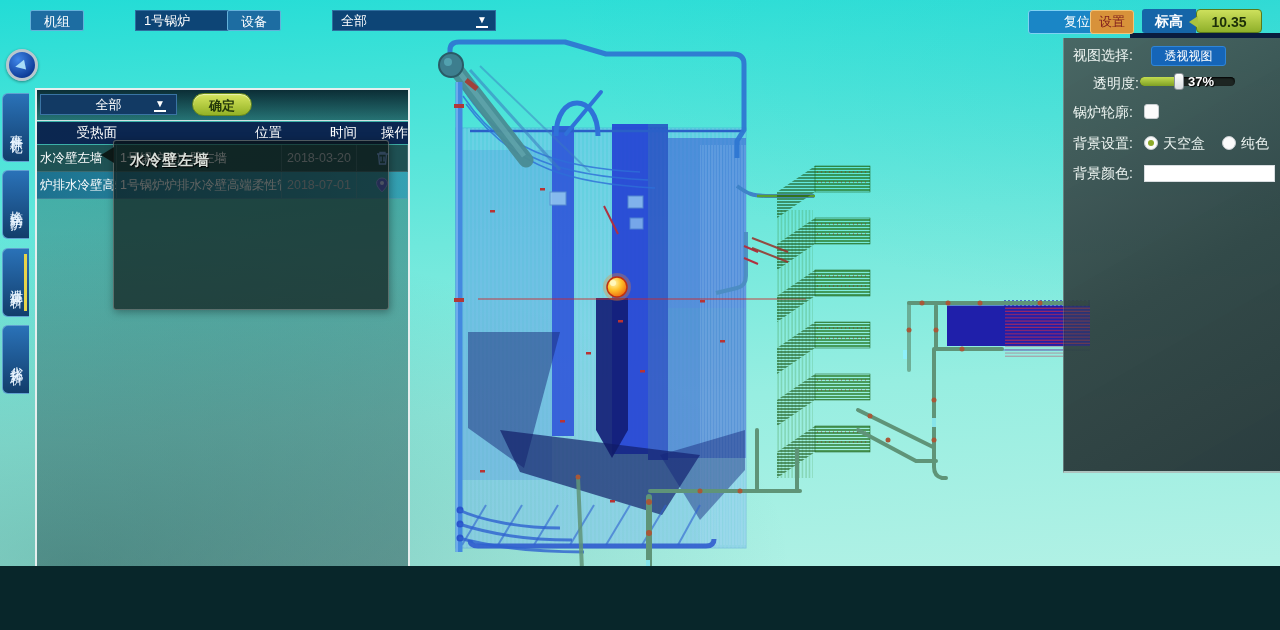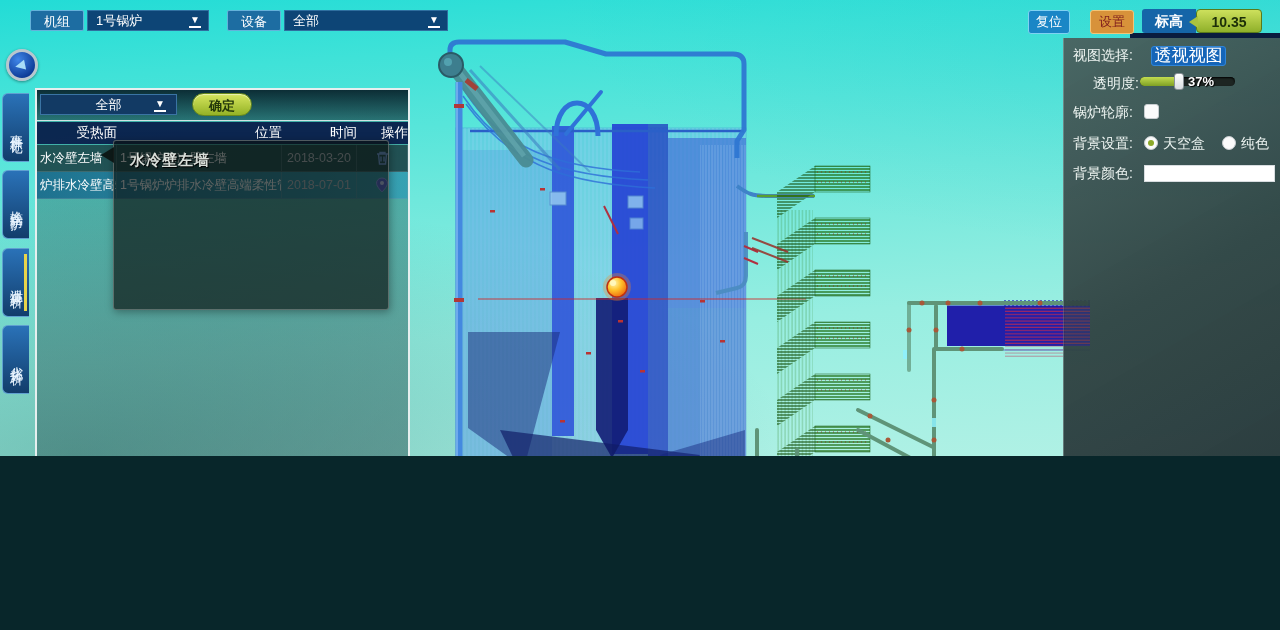--- a/index.html
+++ b/index.html
@@ -1,33 +1,33 @@
 <!DOCTYPE html>
 <html><head>
 <meta charset="utf-8">
 <style>
   html,body{margin:0;padding:0;background:#08262a;}
-  .stage{position:relative;width:1280px;height:456px;overflow:hidden;
+  .stage{position:relative;width:1280px;height:566px;overflow:hidden;
     font-family:"Liberation Sans","DejaVu Sans",sans-serif;
     background:linear-gradient(176deg,#22dcd6 0%,#3fe2d8 15%,#6fe8dc 42%,#97eee1 68%,#b2f1e5 100%);}
   .bg-shade{position:absolute;inset:0;z-index:0;pointer-events:none;
     background:radial-gradient(ellipse at 6% 100%, rgba(18,105,95,0.33), rgba(0,0,0,0) 42%),
                radial-gradient(ellipse at 100% 0%, rgba(0,190,200,0.20), rgba(0,0,0,0) 40%);}
   svg.scene{position:absolute;left:0;top:0;z-index:1;}
 
   
   .tb-btn{position:absolute;top:10px;height:21px;line-height:21px;text-align:center;
     color:#fff;font-size:13px;background:#1d6da2;border:1px solid #63b2da;border-radius:2px;
     box-sizing:border-box;z-index:8;cursor:default;}
   .tb-dd{position:absolute;top:10px;height:21px;line-height:19px;color:#fff;font-size:13px;
-    background:#0d4576;border:1px solid #2f6f9f;box-sizing:border-box;padding-left:8px;z-index:8;}
+    background:#0d4576;border:1px solid #2f6f9f;box-sizing:border-box;padding-left:8px;z-index:8;margin-left:48px;}
   .caret{position:absolute;right:7px;top:2px;font-size:10px;color:#fff;border-bottom:2px solid #fff;
     line-height:13px;padding:0 1px;}
   .btn-reset{position:absolute;left:1028px;top:10px;width:40px;height:22px;line-height:22px;z-index:8;
-    background:#1a86c6;border:1px solid #7fd2f2;border-radius:3px;color:#fff;font-size:13px;text-align:center;}
+    background:#1a86c6;border:1px solid #7fd2f2;border-radius:3px;color:#fff;font-size:13px;text-align:center;padding-left:28px;}
   .btn-set{position:absolute;left:1090px;top:10px;width:42px;height:22px;line-height:22px;z-index:8;
     background:#d8923a;border:1px solid #f2c578;border-radius:3px;color:#7f1d1d;font-size:13px;text-align:center;}
   .elev-tag{position:absolute;left:1142px;top:9px;width:54px;height:24px;line-height:24px;z-index:8;
     background:#1565a8;color:#fff;font-size:14px;font-weight:bold;text-align:center;border-radius:3px 0 0 3px;}
   .elev-val{position:absolute;left:1196px;top:9px;width:66px;height:24px;line-height:24px;z-index:8;
     background:linear-gradient(180deg,#cde05c,#8fb02a);border:1px solid #5a7a1a;border-radius:4px;
     box-sizing:border-box;color:#1c2e08;font-size:14px;font-weight:bold;text-align:center;}
   .elev-val::before{content:"";position:absolute;left:-8px;top:6px;border-top:6px solid transparent;
     border-bottom:6px solid transparent;border-right:9px solid #a9c23e;}
   .dark-strip{position:absolute;left:1130px;top:33px;width:150px;height:5px;background:#0a1c3e;z-index:7;}
@@ -79,21 +79,21 @@
   .tooltip::before{content:"";position:absolute;left:-13px;top:6px;border-top:8px solid transparent;
     border-bottom:8px solid transparent;border-right:13px solid rgba(9,15,13,.85);}
 
   
   .set-panel{position:absolute;left:1063px;top:38px;width:217px;height:435px;z-index:5;box-sizing:border-box;
     background:linear-gradient(150deg,rgba(74,94,92,.93) 0%,rgba(46,64,64,.94) 55%,rgba(36,52,54,.95) 100%);
     border-left:1px solid rgba(205,235,230,.35);border-bottom:2px solid rgba(225,245,240,.65);
     color:#edf4f1;font-size:14px;}
   .sp-label{position:absolute;left:9px;}
   .sp-viewbtn{position:absolute;left:87px;top:8px;width:73px;height:18px;line-height:18px;text-align:center;
-    background:#1565b8;border:1px solid #2f85d8;border-radius:3px;color:#fff;font-size:17px;}
+    background:#1565b8;border:1px solid #2f85d8;border-radius:3px;color:#fff;font-size:12px;}
   .sl-track{position:absolute;left:76px;top:39px;width:95px;height:9px;border-radius:5px;
     background:#1d2522;box-shadow:inset 0 1px 2px #000;}
   .sl-fill{position:absolute;left:0;top:0;width:38px;height:9px;border-radius:5px 0 0 5px;
     background:linear-gradient(180deg,#c2dc50,#7fa024);}
   .sl-handle{position:absolute;left:34px;top:-4px;width:10px;height:17px;border-radius:3px;
     background:linear-gradient(180deg,#ffffff,#d8dde0);border:1px solid #8a9298;box-sizing:border-box;}
   .sl-value{position:absolute;left:124px;top:36px;font-size:13px;font-weight:bold;color:#fff;text-shadow:1px 1px 1px #000;text-align:center;}
   .chk{position:absolute;left:80px;top:66px;width:15px;height:15px;background:#fbfbfb;border:1px solid #c8cdd0;
     border-radius:3px;box-sizing:border-box;}
   .radio{position:absolute;top:98px;width:14px;height:14px;border-radius:50%;background:#fbfbfb;

